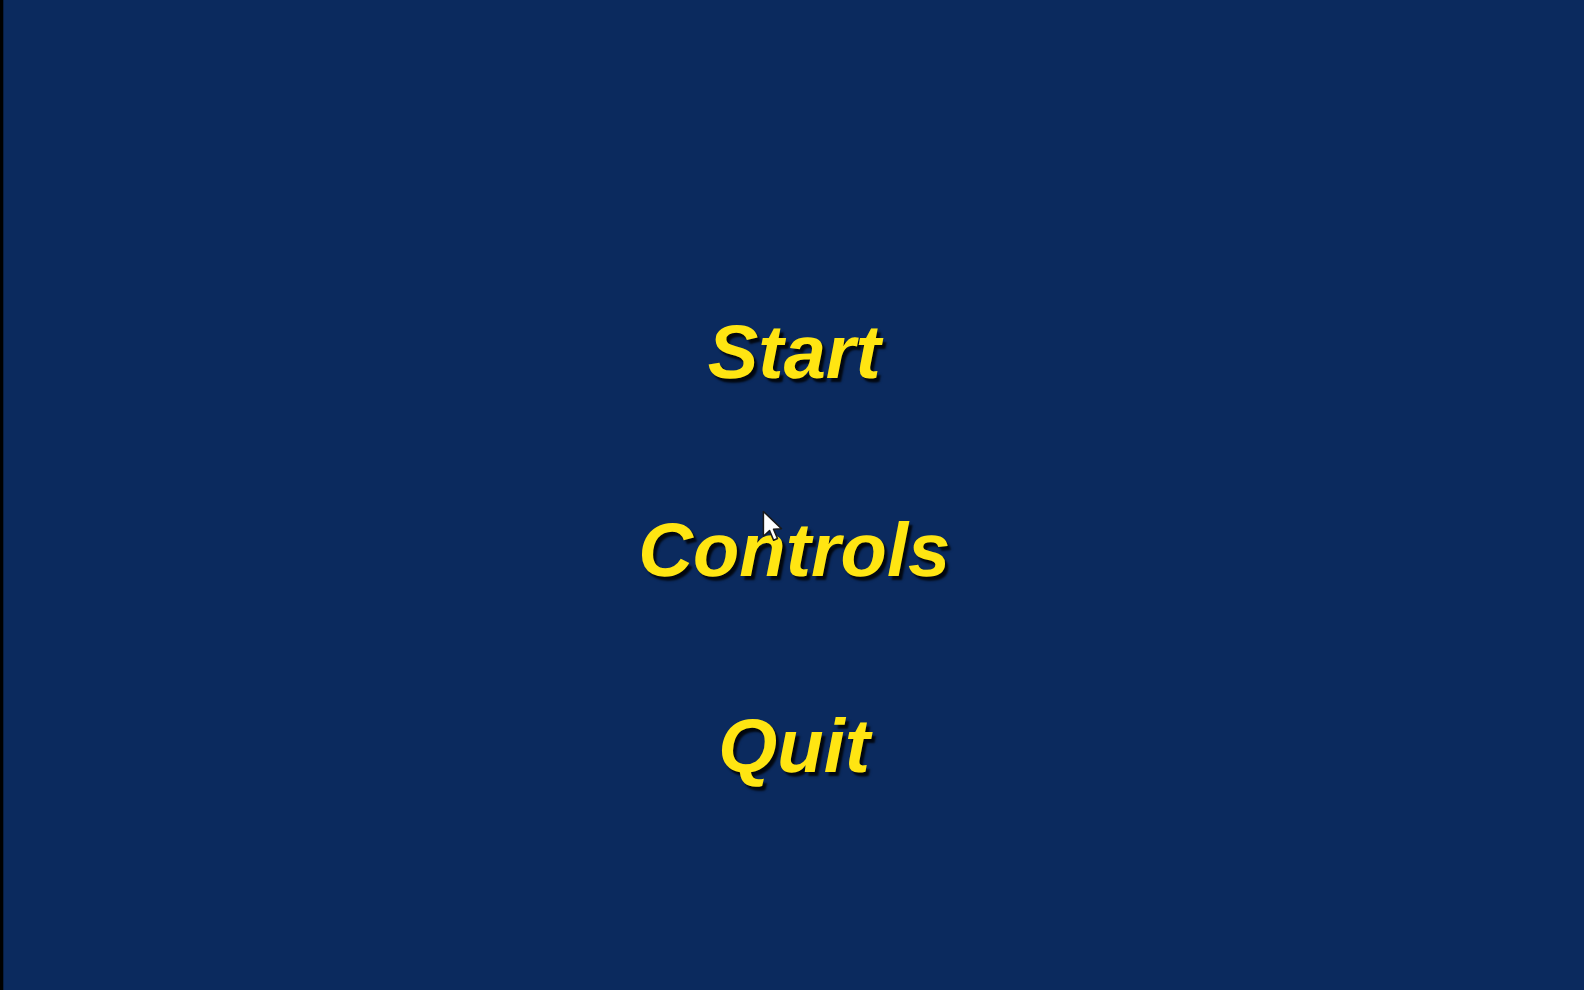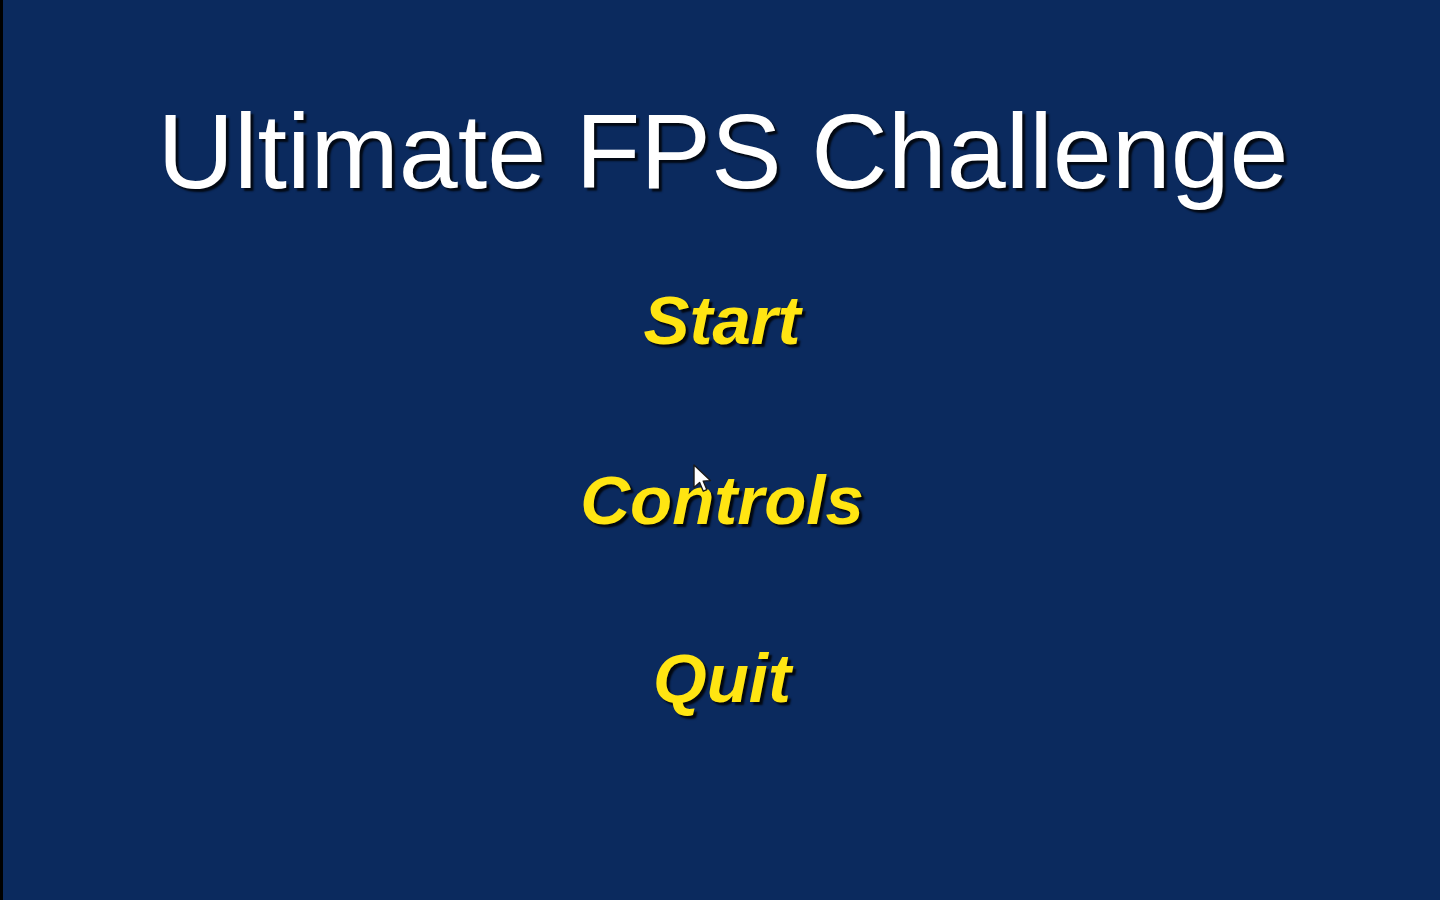--- a/index.html
+++ b/index.html
@@ -84,21 +84,20 @@
     pointer-events: none;
   }
 </style>
 </head>
 <body>
 
 <div id="screen">
 
   <div id="left-edge"></div>
 
-  <h1 id="game-title">Ultimate FPS Challenge</h1>
 
   <nav id="main-menu">
 
     <div class="menu-item" id="menu-item-start">Start</div>
 
     <div class="menu-item" id="menu-item-controls">Controls</div>
 
     <div class="menu-item" id="menu-item-quit">Quit</div>
 
   </nav>

